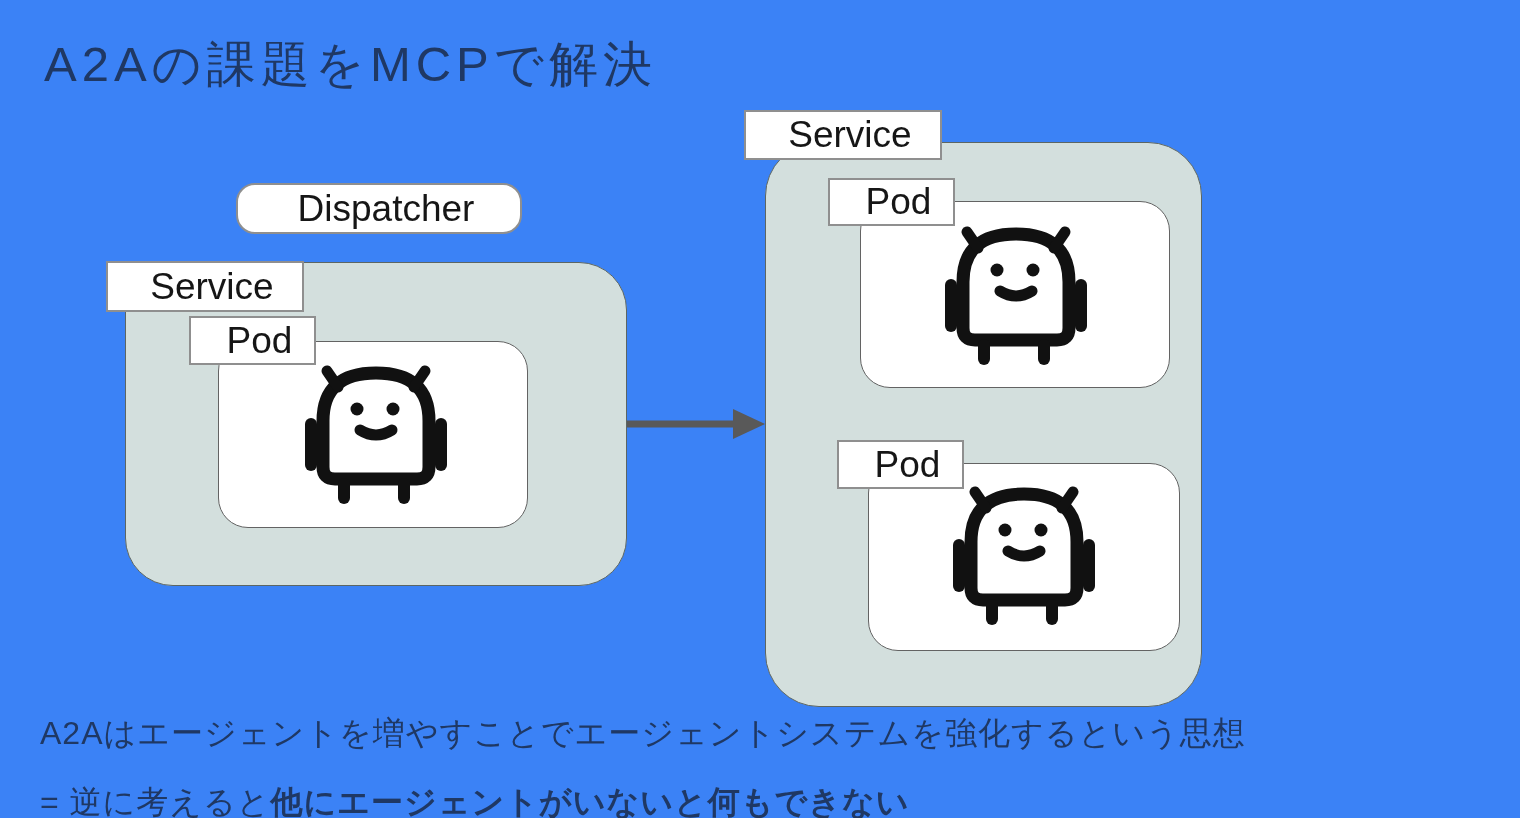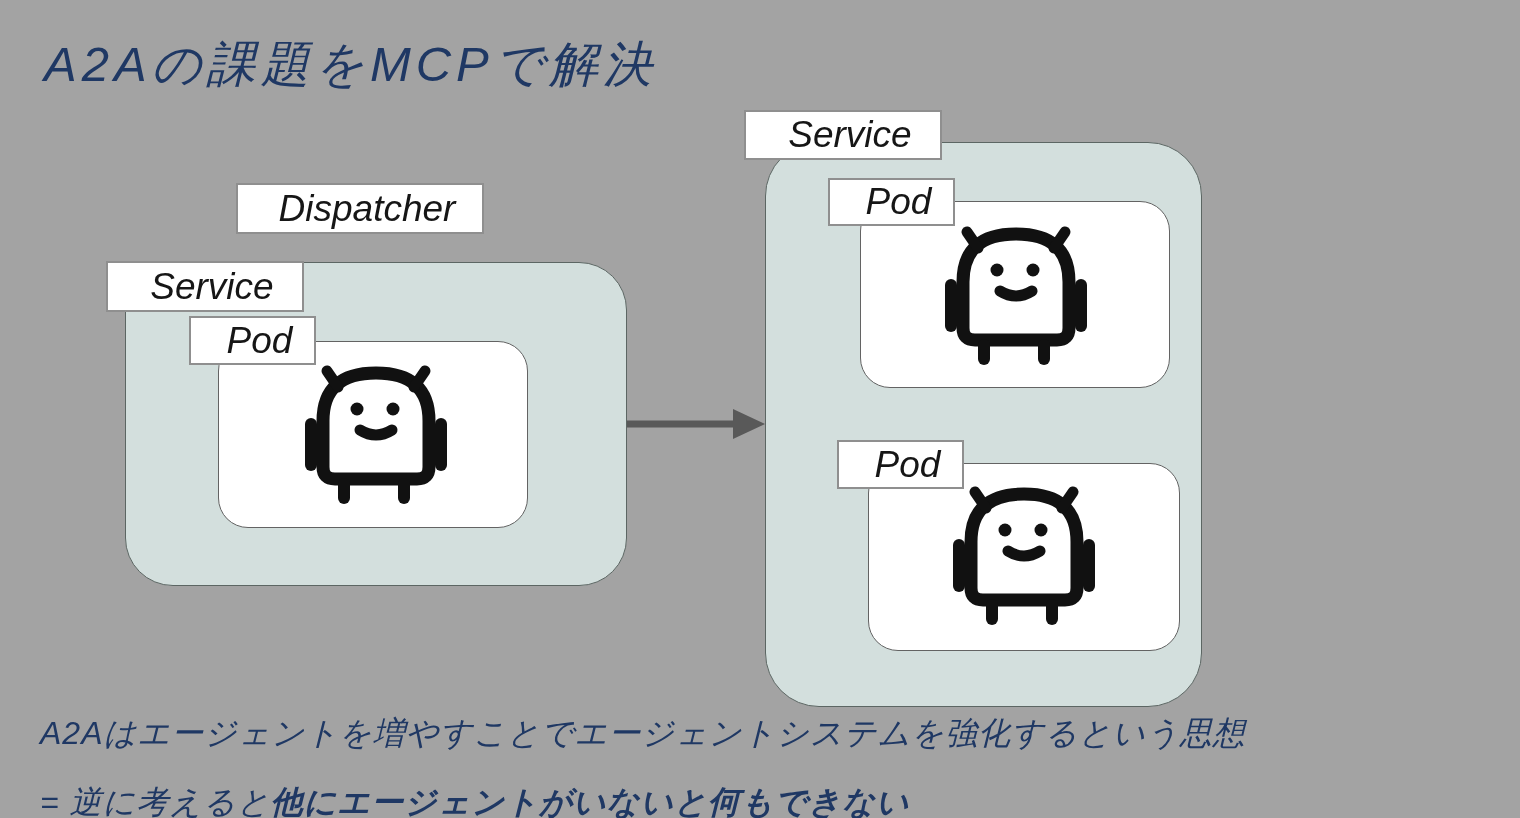--- a/index.html
+++ b/index.html
@@ -1,22 +1,21 @@
 <!DOCTYPE html>
 <html><head>
 <meta charset="utf-8">
 <style>
   html,body { margin:0; padding:0; }
   .slide {
     position:relative;
     width:1520px; height:818px;
-    background:#a3a3a3;
+    background:#3b82f6;
     overflow:hidden;
     font-family:"Liberation Sans","DejaVu Sans",sans-serif;
-    font-style:italic;
   }
   .page-title {
     position:absolute; left:44px; top:32px;
     font-size:49px; letter-spacing:5px;
     color:#1f3864;
     white-space:nowrap;
   }
   .label {
     position:absolute;
     background:#ffffff;
@@ -83,21 +82,21 @@
         <line x1="7" y1="58" x2="7" y2="99" stroke-width="12" stroke-linecap="round"></line>
         <line x1="137" y1="58" x2="137" y2="99" stroke-width="12" stroke-linecap="round"></line>
         <line x1="40" y1="118" x2="40" y2="132" stroke-width="12" stroke-linecap="round"></line>
         <line x1="100" y1="118" x2="100" y2="132" stroke-width="12" stroke-linecap="round"></line>
       </g>
     </defs>
   </svg>
 
   <div class="page-title">A2Aの課題をMCPで解決</div>
 
-  <div class="label" style="left:236px; top:183px; width:248px; height:51px;">Dispatcher</div>
+  <div class="label" style="left:236px; top:183px; width:286px; height:51px;border-radius:19px;">Dispatcher</div>
 
   <div class="service-box" style="left:125px; top:262px; width:502px; height:324px; border-radius:48px;"></div>
   <div class="label" style="left:106px; top:261px; width:198px; height:51px;">Service</div>
   <div class="pod-box" style="left:218px; top:341px; width:310px; height:187px;"></div>
   <div class="label" style="left:189px; top:316px; width:127px; height:49px;">Pod</div>
   <svg class="robot" style="left:304px; top:366px;" width="144" height="140" viewBox="0 0 144 140">
     <use href="#robot-glyph"></use>
   </svg>
 
   <svg class="arrow-svg" width="142" height="40" viewBox="0 0 142 40">

